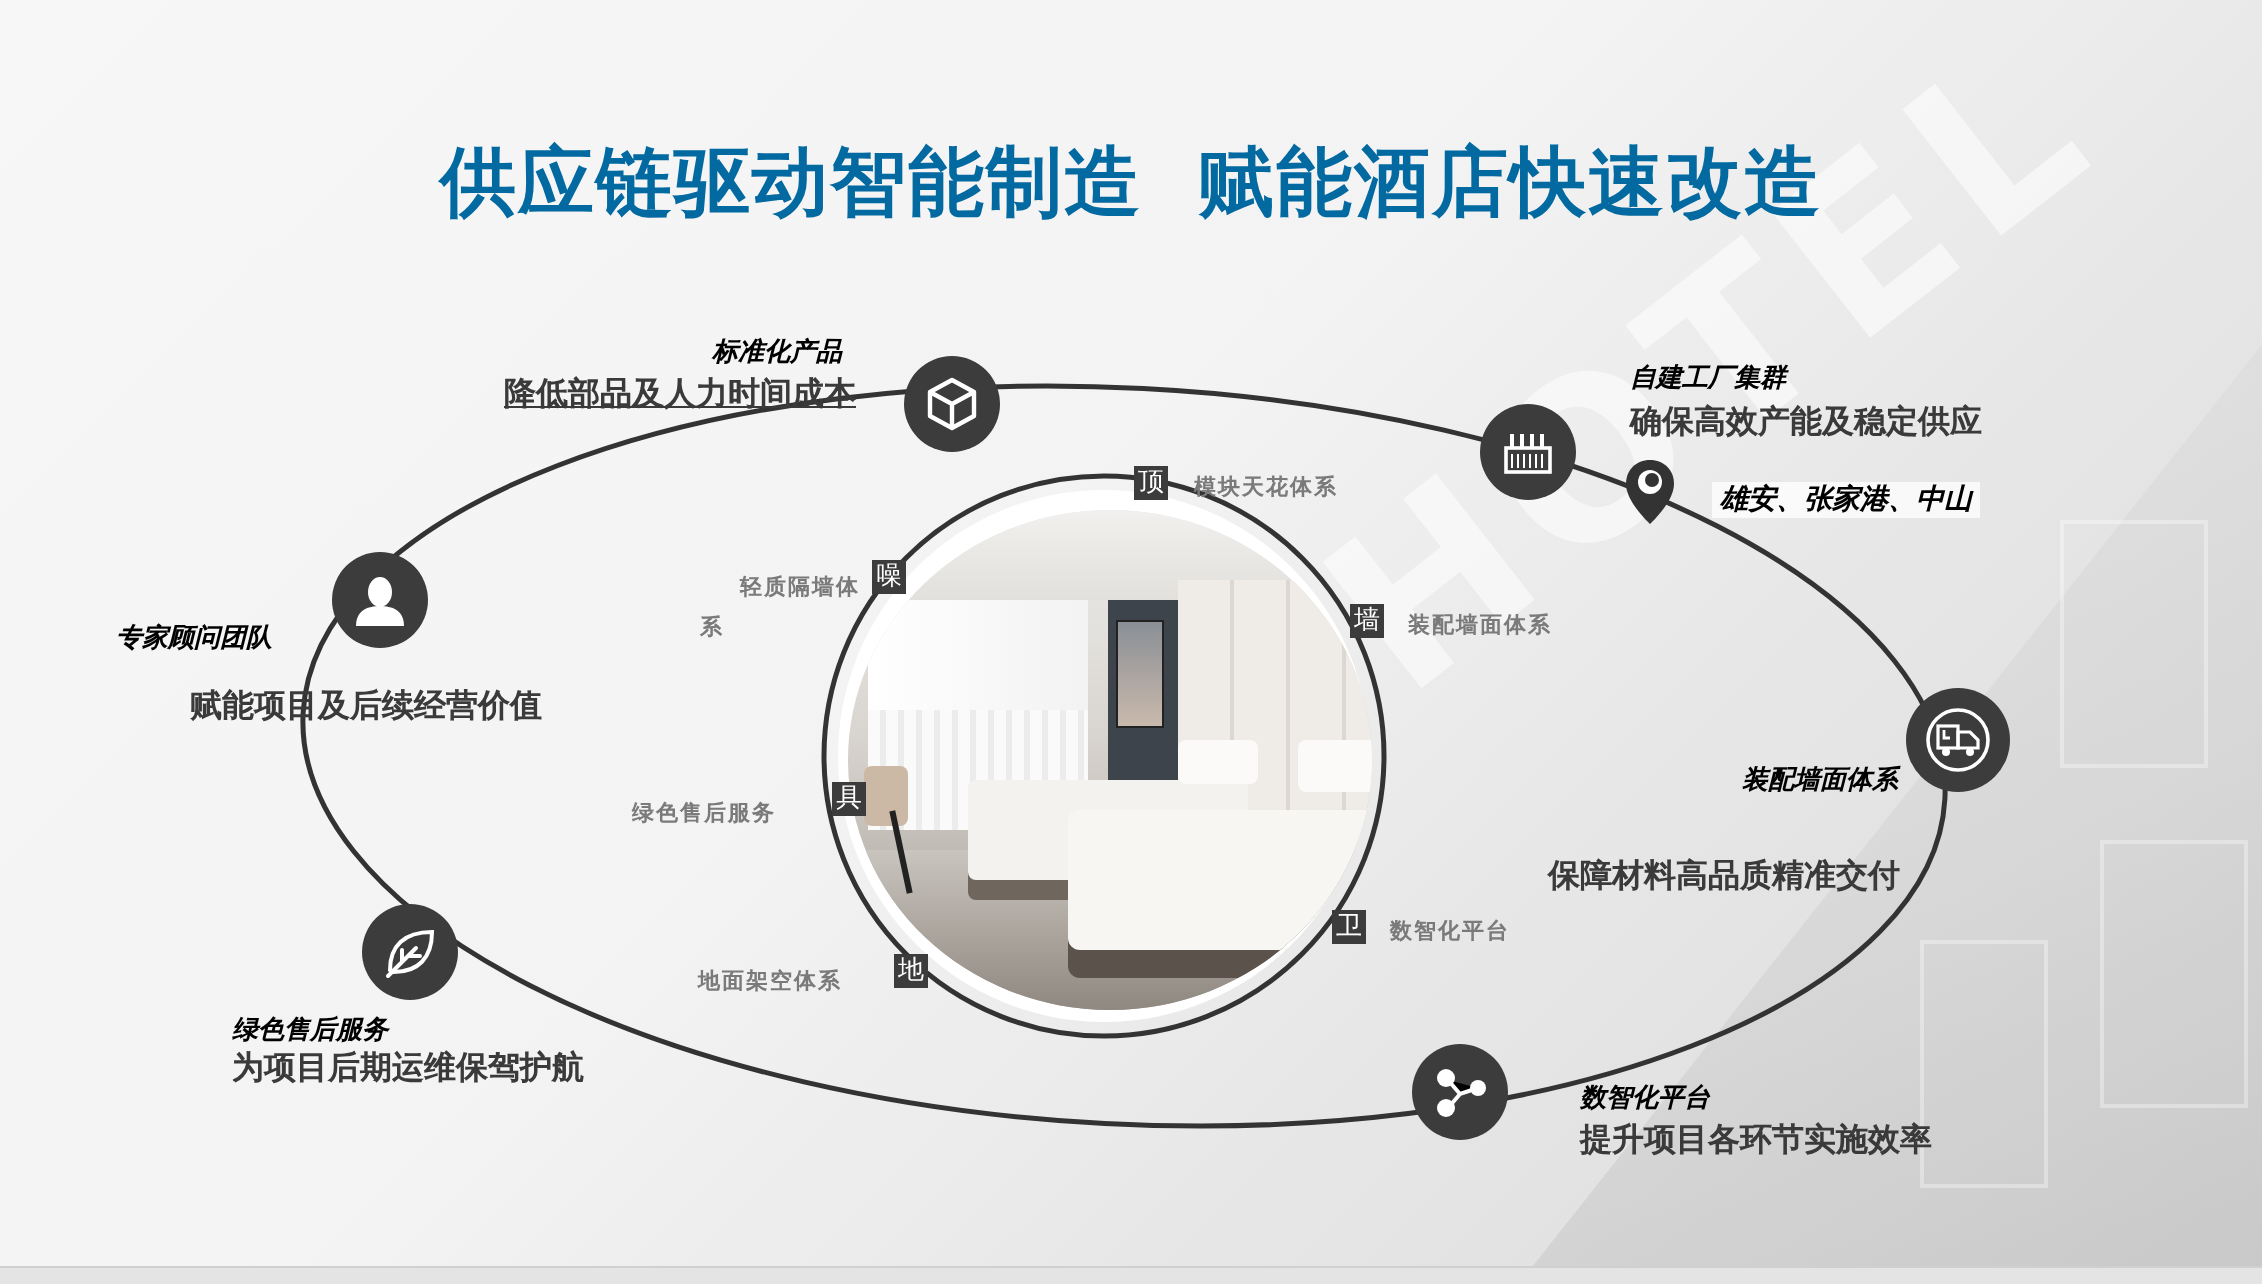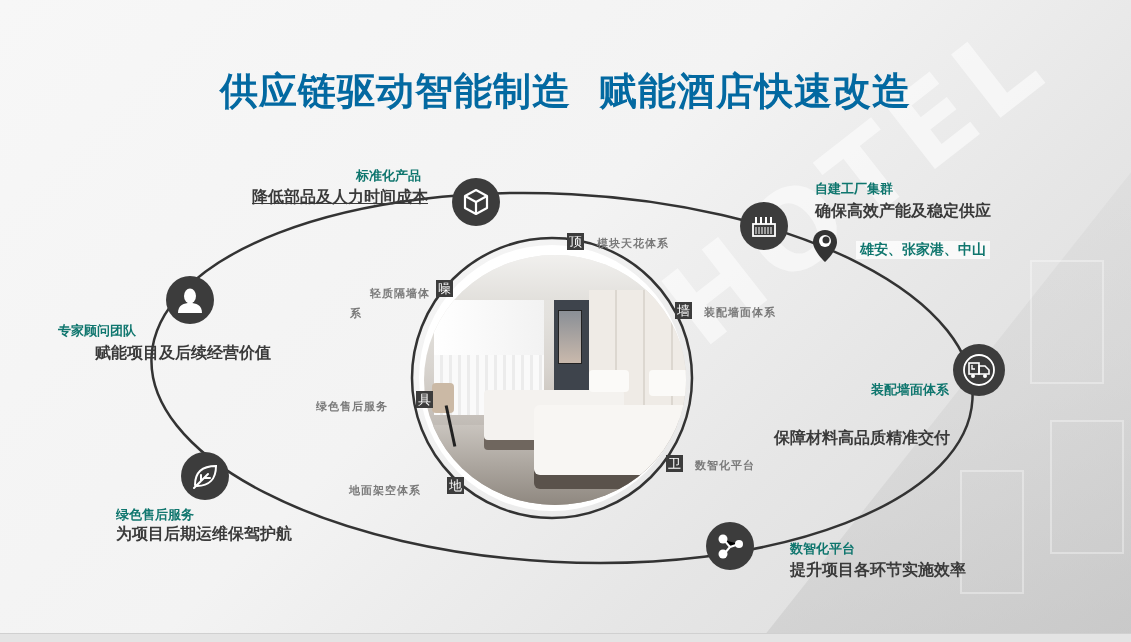--- a/index.html
+++ b/index.html
@@ -27,21 +27,21 @@
     position:absolute; left:0; width:1131px; top:66px; text-align:center;
     font-size:38px; font-weight:bold; color:#0369a1; letter-spacing:1px;
   }
   .title span { margin:0 14px; }
   svg.orbit { position:absolute; left:0; top:0; }
   .node {
     position:absolute; width:48px; height:48px; border-radius:50%;
     background:#3c3c3c; display:flex; align-items:center; justify-content:center;
   }
   .node svg { display:block; }
-  .lbl-small { position:absolute; font-size:13px; font-weight:bold; color:#0f766e; white-space:nowrap; }
+  .lbl-small { position:absolute; font-size:13px; font-weight:bold; color:#000000; white-space:nowrap;font-style:italic; }
   .lbl-big { position:absolute; font-size:16px; font-weight:bold; color:#3a3a3a; white-space:nowrap; }
   .photo {
     position:absolute; left:424px; top:255px; width:262px; height:250px; border-radius:50%;
     overflow:hidden;
     background: linear-gradient(180deg, #e9e8e6 0%, #e3e1dd 25%, #d8d4cf 45%, #cfcac4 55%, #b9b3ad 75%, #a9a39c 100%);
   }
   .photo .ceiling { position:absolute; left:0; top:0; width:100%; height:45px; background:linear-gradient(180deg,#f1f0ee,#e2e0dc); }
   .photo .window { position:absolute; left:10px; top:45px; width:110px; height:115px; background:linear-gradient(90deg,#ffffff,#f2f2f2); }
   .photo .curtain { position:absolute; left:10px; top:100px; width:110px; height:60px; background:repeating-linear-gradient(90deg,#fafafa 0 6px,#ececec 6px 9px); }
   .photo .darkwall { position:absolute; left:130px; top:45px; width:35px; height:105px; background:#3e444c; }
@@ -139,21 +139,21 @@
   <circle cx="14" cy="11" r="3.5" fill="#333"></circle>
 </svg>
 <div class="lbl-small" style="left:856px;top:241px;font-size:14px;background:rgba(255,255,255,0.75);padding:0 4px;">雄安、张家港、中山</div>
 
 <div class="node" style="left:166px;top:276px;">
   <svg width="30" height="30" viewBox="0 0 30 30">
     <ellipse cx="15" cy="11" rx="6" ry="7.5" fill="#fff"></ellipse>
     <path d="M3 28 C3 20 9 18 15 18 C21 18 27 20 27 28 Z" fill="#fff"></path>
   </svg>
 </div>
-<div class="lbl-small" style="left:58px;top:322px;">专家顾问团队</div>
+<div class="lbl-small" style="left:58px;top:310px;">专家顾问团队</div>
 <div class="lbl-big" style="left:57px;top:343px;padding-left:38px;">赋能项目及后续经营价值</div>
 
 <div class="node" style="left:955px;top:346px;width:48px;height:48px;box-shadow:0 0 0 2px #3c3c3c;">
   <svg width="34" height="34" viewBox="0 0 34 34">
     <circle cx="17" cy="17" r="15" fill="none" stroke="#fff" stroke-width="1.8"></circle>
     <rect x="7" y="10" width="10" height="11" fill="none" stroke="#fff" stroke-width="1.6"></rect>
     <path d="M10 12 V16 H13" fill="none" stroke="#fff" stroke-width="1.4"></path>
     <path d="M17 13 H23 L27 17 V21 H17 Z" fill="none" stroke="#fff" stroke-width="1.6"></path>
     <circle cx="11" cy="23" r="2" fill="#fff"></circle>
     <circle cx="23" cy="23" r="2" fill="#fff"></circle>

